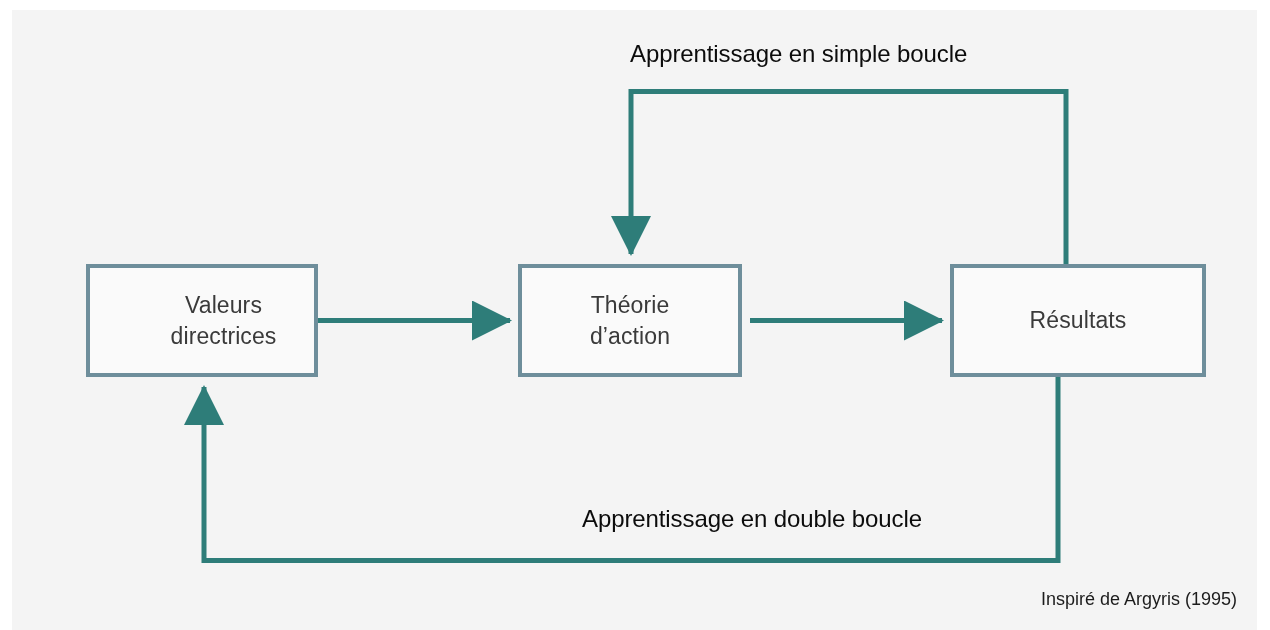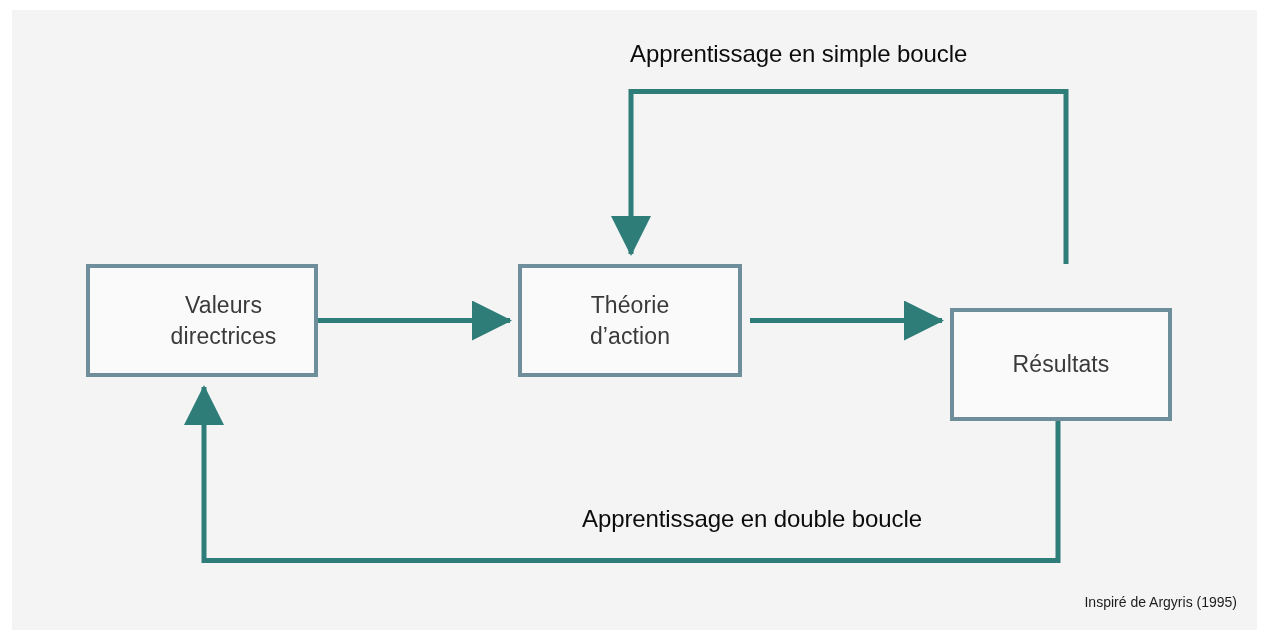--- a/index.html
+++ b/index.html
@@ -37,41 +37,41 @@
     color: #3a3a3a;
     font-size: 23px;
     line-height: 1.32;
     font-weight: 400;
     letter-spacing: 0.1px;
     white-space: pre-line;
     z-index: 3;
   }
   #node-values    { left: 74px;  top: 254px; width: 232px; height: 113px; padding-left: 43px; }
   #node-theory    { left: 506px; top: 254px; width: 224px; height: 113px; }
-  #node-results   { left: 938px; top: 254px; width: 222px; height: 113px; margin-top: 44px; }
+  #node-results   { left: 938px; top: 254px; width: 256px; height: 113px; }
 
   
   .loop-label {
     position: absolute;
     font-size: 24px;
     font-weight: 400;
     color: #0c0c0c;
     letter-spacing: -0.1px;
     white-space: nowrap;
     z-index: 4;
   }
   #label-single { left: 618px; top: 30px; }
   #label-double { left: 570px; top: 495px; }
 
   
   #caption {
     position: absolute;
     right: 20px;
     bottom: 20px;
-    font-size: 14px;
+    font-size: 18px;
     color: #1c1c1c;
     white-space: nowrap;
     z-index: 4;
   }
 
   
   #arrows {
     position: absolute;
     left: 0;
     top: 0;

